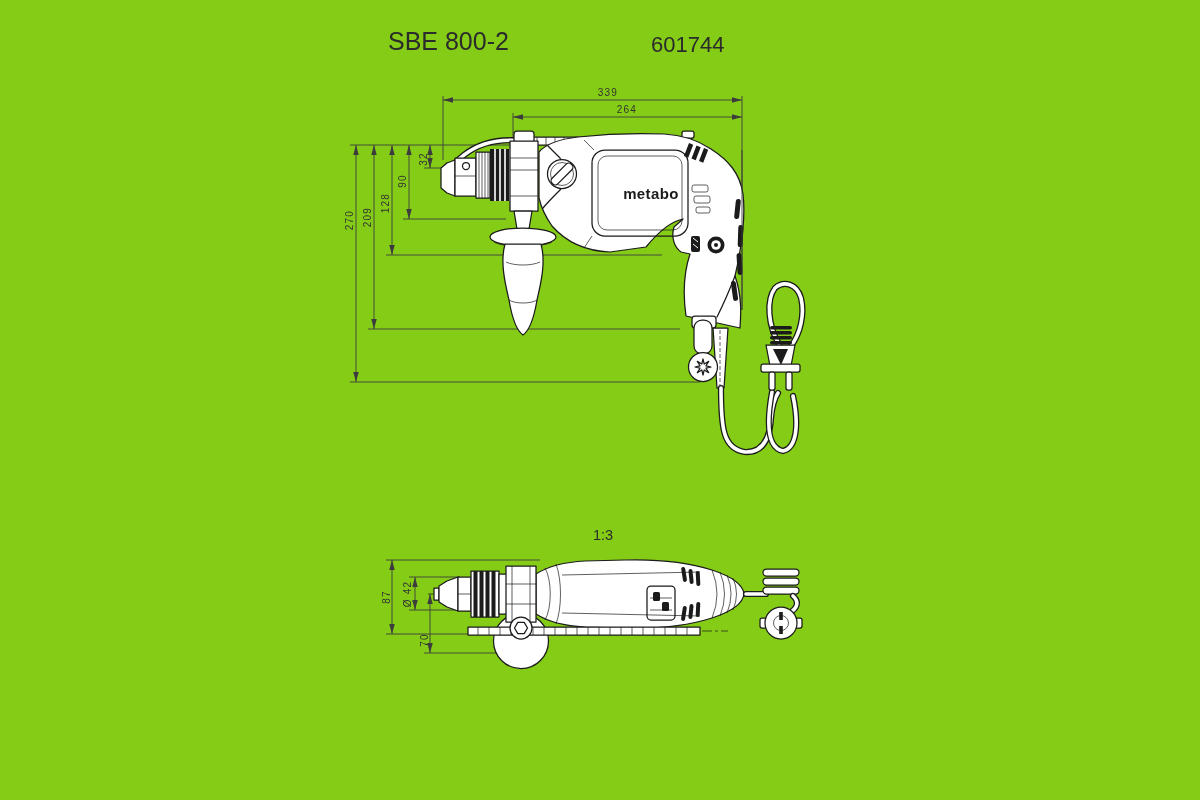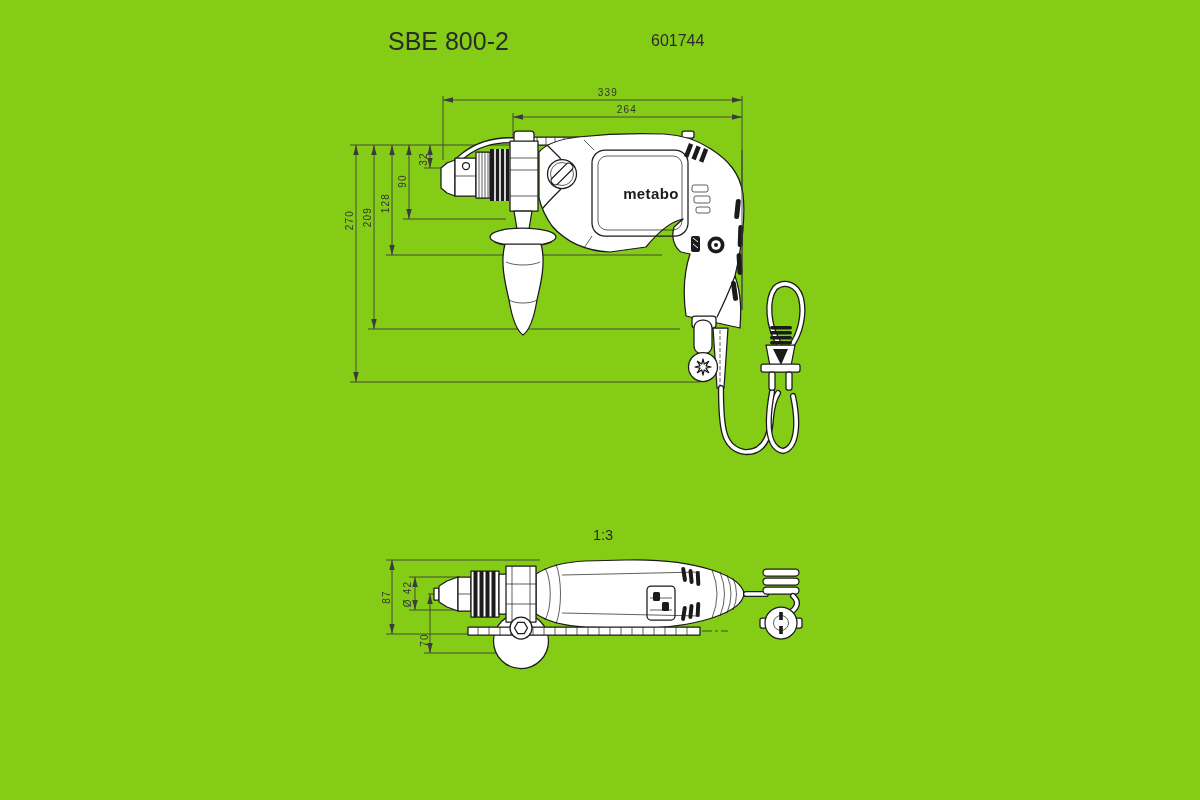--- a/index.html
+++ b/index.html
@@ -1,21 +1,21 @@
 <!DOCTYPE html>
 <html><head>
 <meta charset="utf-8">
 <style>
   html,body{margin:0;padding:0;background:#ffffff;}
   #stage{position:relative;width:1200px;height:800px;background:#84cc16;overflow:hidden;
          font-family:"Liberation Sans", sans-serif;}
   #drawing{position:absolute;left:0;top:0;}
   .model-title{position:absolute;left:388px;top:27px;font-size:25px;letter-spacing:0;
                color:#2b2b2b;white-space:nowrap;}
-  .article-no{position:absolute;left:651px;top:32px;font-size:16px;color:#2b2b2b;white-space:nowrap;}
+  .article-no{position:absolute;left:651px;top:32px;font-size:22px;color:#2b2b2b;white-space:nowrap;}
   .brand-logo{position:absolute;left:694px;top:734px;font-size:46px;font-weight:bold;
               color:#111;letter-spacing:-0.5px;white-space:nowrap;}
   .brand-logo sup{font-size:12px;font-weight:normal;vertical-align:28px;letter-spacing:0;}
   
   .ln   {stroke:#1b1b1b;stroke-width:1.25;fill:none;stroke-linejoin:round;stroke-linecap:round;}
   .lnw  {stroke:#1b1b1b;stroke-width:1.25;fill:#ffffff;stroke-linejoin:round;}
   .thin {stroke:#1b1b1b;stroke-width:0.7;fill:none;}
   .dark {fill:#1b1b1b;stroke:none;}
   .dim  {stroke:#3c3c3c;stroke-width:0.9;fill:none;}
   .dimtxt{font-family:"Liberation Sans",sans-serif;font-size:10px;fill:#333;letter-spacing:1.2px;}

